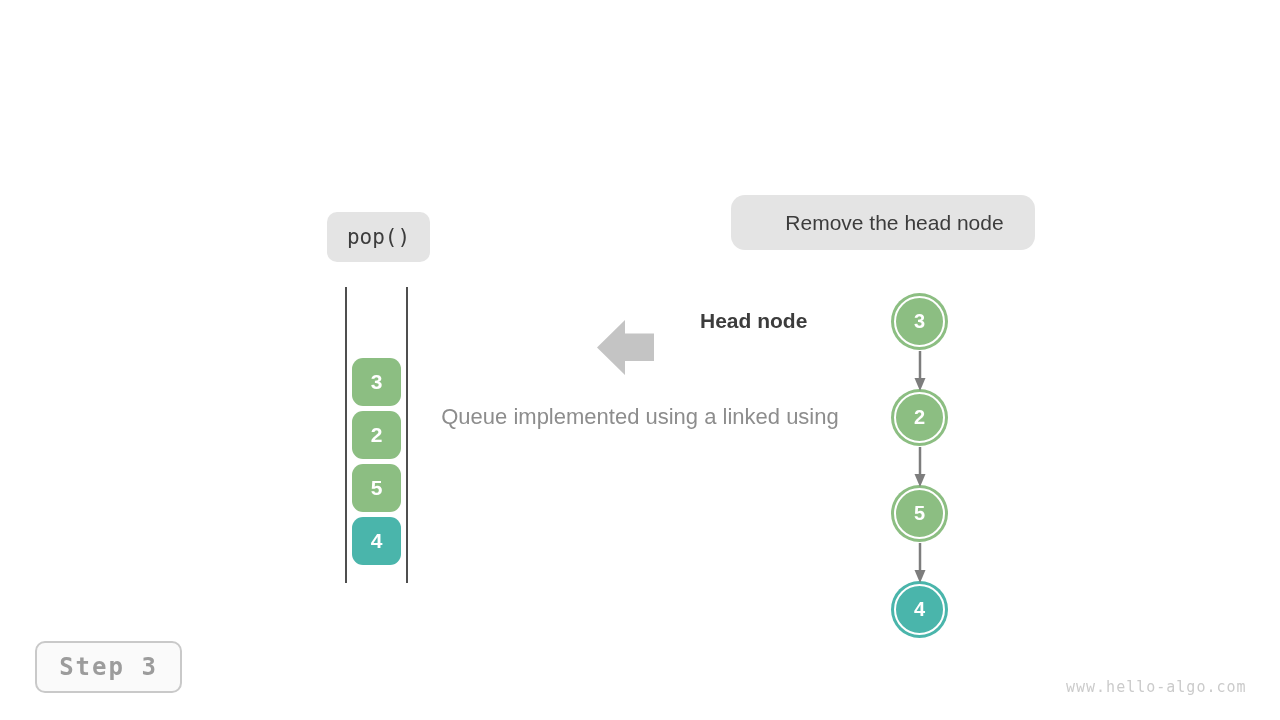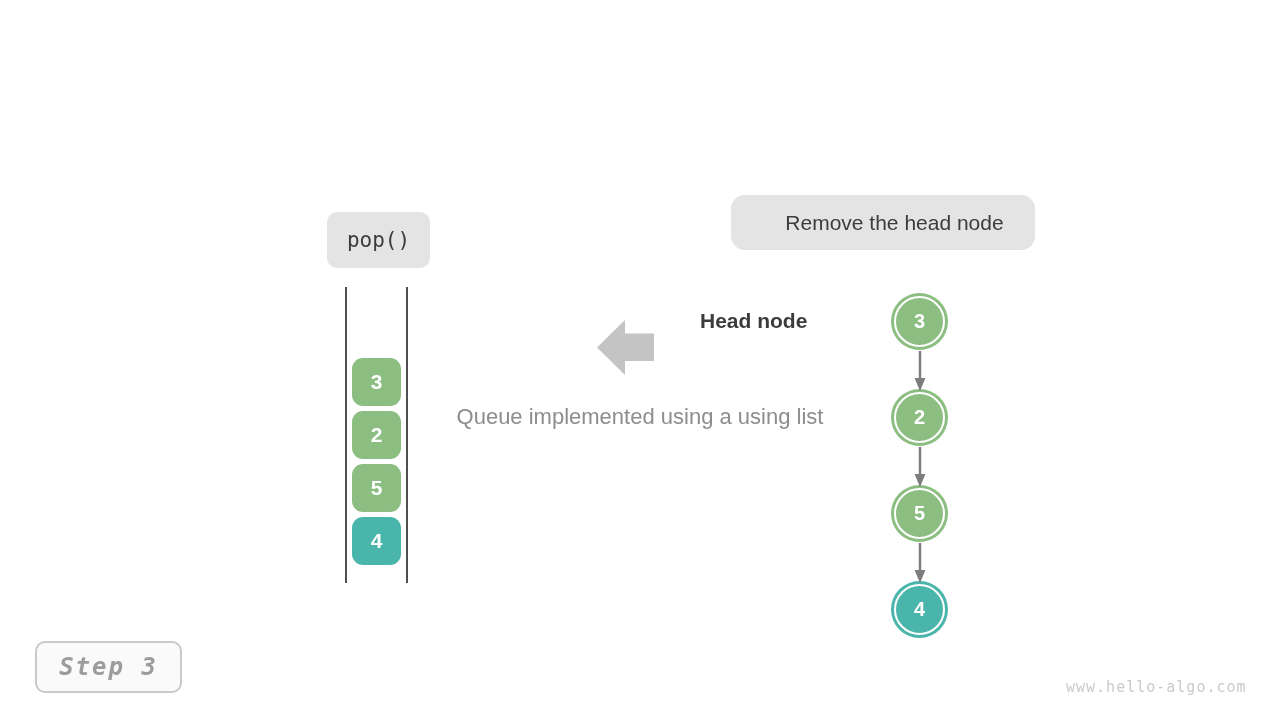--- a/index.html
+++ b/index.html
@@ -12,21 +12,21 @@
     width: 1280px;
     height: 720px;
     background: #ffffff;
     overflow: hidden;
   }
 
   
   .op-label {
     position: absolute;
     left: 327px; top: 212px;
-    width: 103px; height: 56px;
+    width: 103px; height: 50px;
     background: var(--bubble_bg, #e4e4e4);
     border-radius: 10px;
     display: flex; align-items: center; justify-content: center;
     font-family: "DejaVu Sans Mono", monospace;
     font-size: 21px;
     color: var(--dark_text, #3c3c3c);
   }
 
   
   .bubble {
@@ -135,21 +135,20 @@
     background: var(--step_bg, #fafafa);
     border: 2px solid var(--step_border, #c9c9c9);
     border-radius: 10px;
     box-sizing: border-box;
     display: flex; align-items: center; justify-content: center;
     font-family: "DejaVu Sans Mono", monospace;
     font-weight: bold;
     font-size: 24px;
     letter-spacing: 2px;
     color: var(--step_text, #9c9c9c);
-    font-style: italic;
   }
 
   
   .watermark {
     position: absolute;
     left: 1066px; top: 678px;
     font-family: "DejaVu Sans Mono", monospace;
     font-size: 15px;
     letter-spacing: 1px;
     color: var(--watermark_text, #cbcbcb);
@@ -169,21 +168,21 @@
 
   <div class="q-item i0 green">3</div>
   <div class="q-item i1 green">2</div>
   <div class="q-item i2 green">5</div>
   <div class="q-item i3 teal">4</div>
 
   <svg class="big-arrow" viewBox="0 0 57 55" xmlns="http://www.w3.org/2000/svg">
     <polygon points="0,27.5 28,0 28,13.5 57,13.5 57,41 28,41 28,55" fill="#C4C4C4"></polygon>
   </svg>
 
-  <div class="caption">Queue implemented using a using list</div>
+  <div class="caption">Queue implemented using a linked using</div>
 
   <div class="node-label head">Head node</div>
 
   <div class="ll-node n0 green">3</div>
   <div class="ll-node n1 green">2</div>
   <div class="ll-node n2 green">5</div>
   <div class="ll-node n3 teal">4</div>
 
   <svg class="connector c0" viewBox="0 0 14 40" xmlns="http://www.w3.org/2000/svg">
     <line x1="7" y1="0" x2="7" y2="29" stroke="#7D7D7D" stroke-width="2.5"></line>

